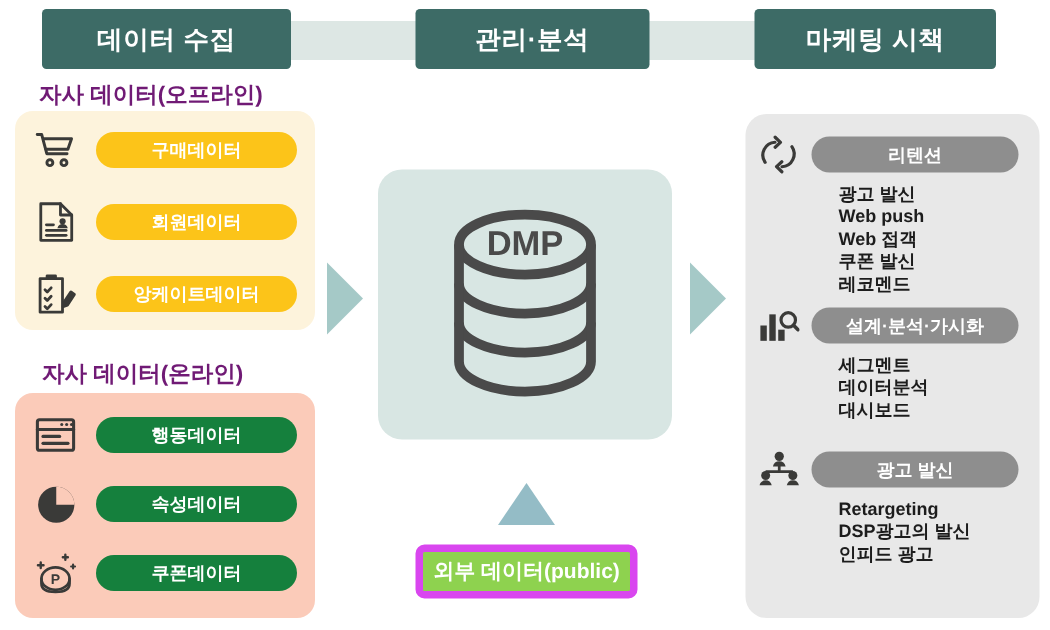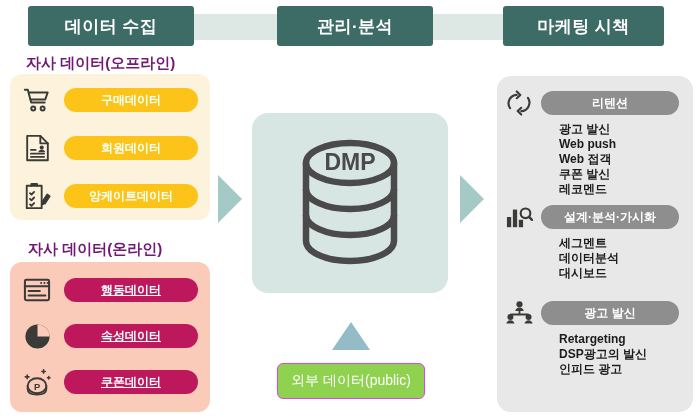--- a/index.html
+++ b/index.html
@@ -76,21 +76,21 @@
     margin-right: 12px;
     height: 24px;
     border-radius: 12px;
     display: flex; align-items: center; justify-content: center;
     color: #ffffff;
     font-weight: bold;
     font-size: 12px;
     white-space: nowrap;
   }
   .pill-yellow { background: #fcc419; }
-  .pill-orange { background: #be185d; text-decoration: underline; }
+  .pill-orange { background: #15803d; }
 
   
   .arrow-tri {
     position: absolute;
     width: 0; height: 0;
     border-top: 24px solid transparent;
     border-bottom: 24px solid transparent;
     border-left: 24px solid #a5c9c7;
   }
   .arrow-left  { left: 218px; top: 175px; }
@@ -109,25 +109,25 @@
     left: 332px; top: 322px;
     width: 0; height: 0;
     border-left: 19px solid transparent;
     border-right: 19px solid transparent;
     border-bottom: 28px solid #94bcc6;
   }
   .ext-box {
     position: absolute;
     left: 277px; top: 363px; width: 148px; height: 36px;
     background: #8ed24f;
-    border: 1px solid #d946ef;
+    border: 5px solid #d946ef;
     border-radius: 6px;
     display: flex; align-items: center; justify-content: center;
     color: #ffffff;
-    font-weight: normal;
+    font-weight: bold;
     font-size: 14px;
     white-space: nowrap;
   }
 
   
   .panel-right {
     position: absolute;
     left: 497px; top: 76px; width: 196px; height: 336px;
     background: #e8e8e8;
     border-radius: 14px;

